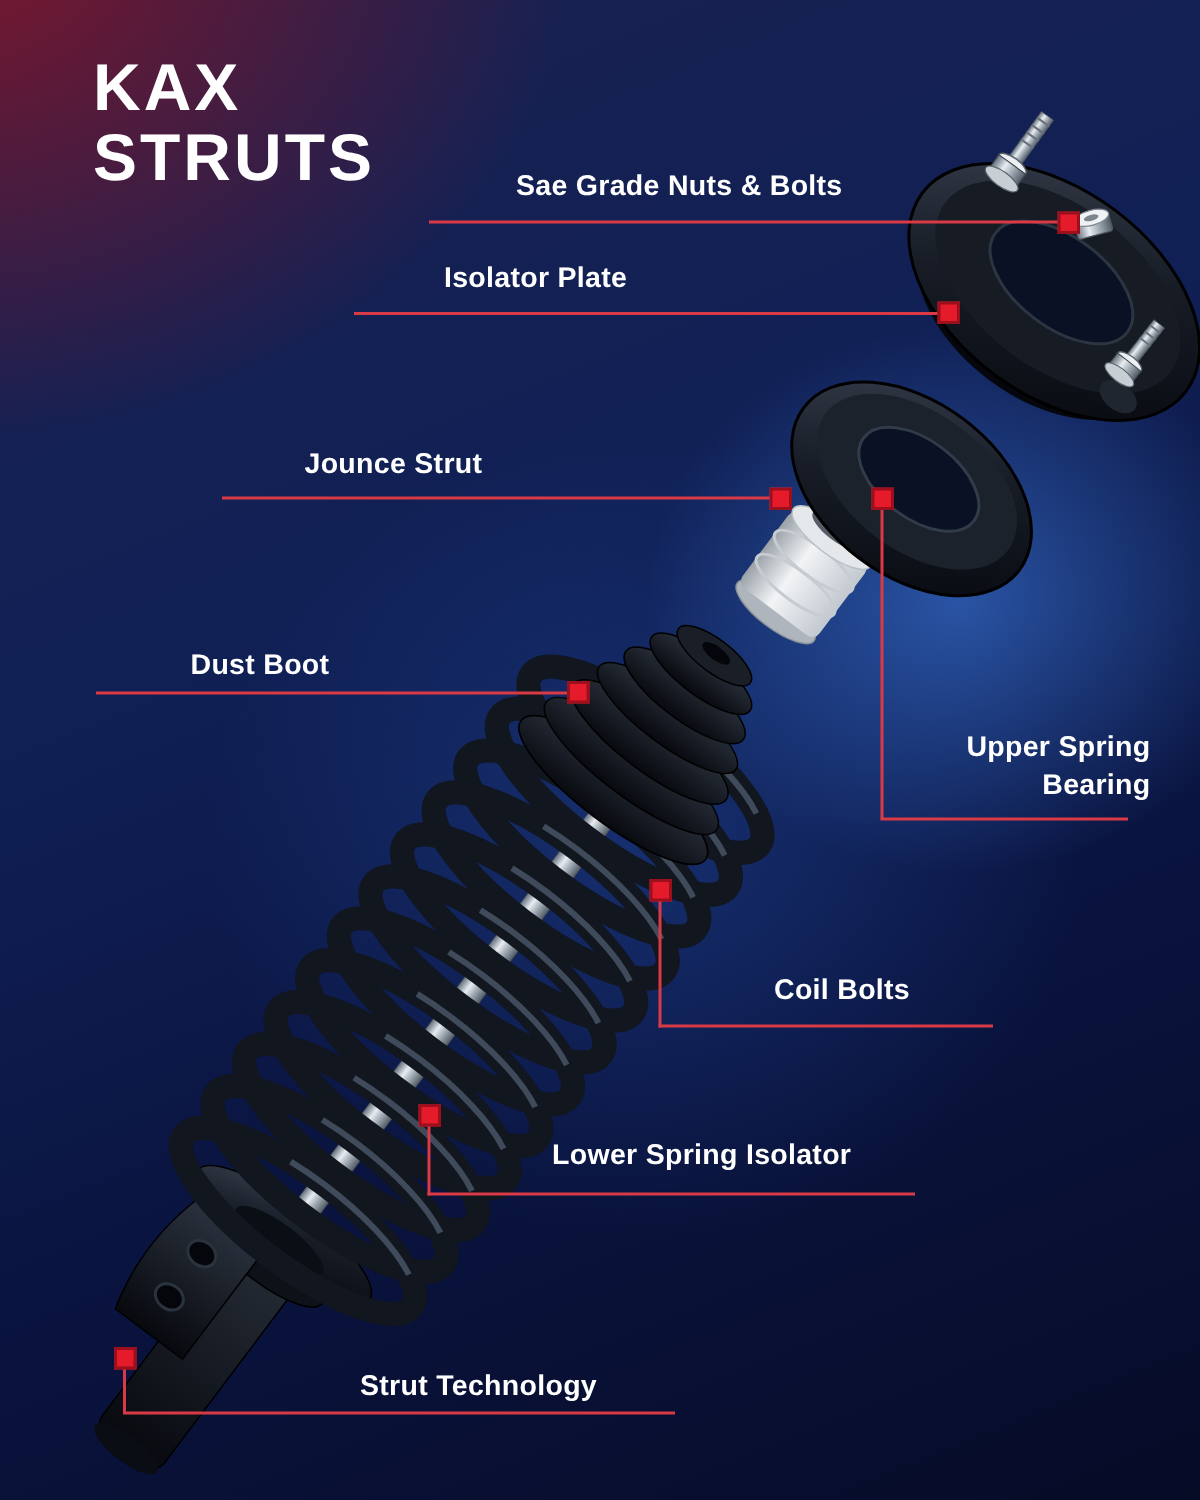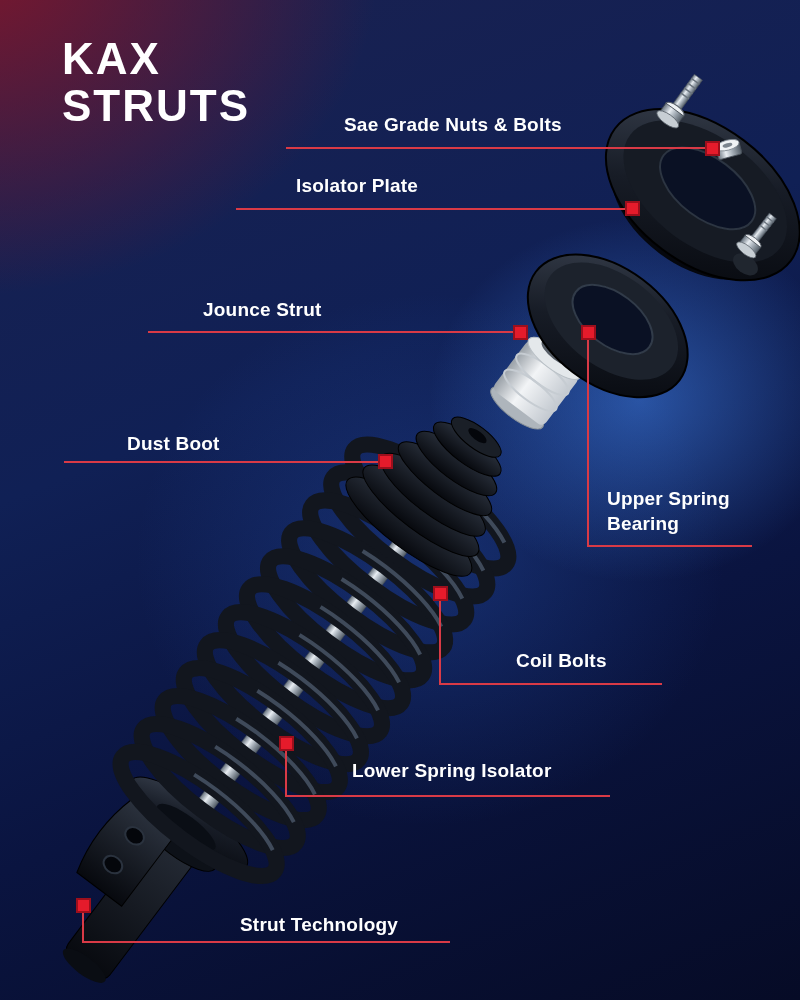--- a/index.html
+++ b/index.html
@@ -9,21 +9,21 @@
     background:
       radial-gradient(ellipse 300px 260px at 640px 400px, rgba(64,130,235,.55), rgba(64,130,235,0) 70%),
       radial-gradient(ellipse 420px 380px at 430px 560px, rgba(38,84,176,.38), rgba(38,84,176,0) 70%),
       radial-gradient(ellipse 660px 540px at -30px -40px, rgba(130,22,42,.95), rgba(130,22,42,0) 62%),
       linear-gradient(158deg, #1a2150 0%, #102055 38%, #0a1440 66%, #060b26 100%);
   }
   .title{position:absolute;left:50px;top:36px;color:#fff;font-weight:800;
          font-size:44px;line-height:1.06;letter-spacing:2px;margin-left:12px;}
   .ann{position:absolute;left:0;top:0;width:0;height:0;}
   .label-text{position:absolute;color:#fff;font-size:19px;font-weight:700;
-              letter-spacing:.2px;white-space:nowrap;}
+              letter-spacing:.2px;white-space:nowrap;text-align:right;}
   .hline{position:absolute;height:2px;background:#dd3codify;}
   .hline,.vline{position:absolute;background:#d93a46;}
   .hline{height:2px;} .vline{width:2px;}
   .marker{position:absolute;width:15px;height:15px;background:#e51b2b;
           box-shadow:inset 0 0 0 2px #9c0f1c;}
   svg{position:absolute;left:0;top:0;}
   .wrap-text{white-space:normal;line-height:1.3;}
 </style>
 </head>
 <body>
@@ -209,21 +209,21 @@
   <div class="ann">
     <div class="marker" style="left:433px;top:586px"></div>
     <div class="vline" style="left:439px;top:601px;height:84px"></div>
     <div class="label-text" style="left:516px;top:650px">Coil Bolts</div>
     <div class="hline" style="left:439px;top:683px;width:223px"></div>
   </div>
 
   <div class="ann">
     <div class="marker" style="left:279px;top:736px"></div>
     <div class="vline" style="left:285px;top:751px;height:46px"></div>
-    <div class="label-text" style="left:352px;top:760px">Lower Spring Isolator</div>
+    <div class="label-text" style="left:368px;top:760px">Lower Spring Isolator</div>
     <div class="hline" style="left:285px;top:795px;width:325px"></div>
   </div>
 
   <div class="ann">
     <div class="marker" style="left:76px;top:898px"></div>
     <div class="vline" style="left:82px;top:913px;height:29px"></div>
     <div class="label-text" style="left:240px;top:914px">Strut Technology</div>
     <div class="hline" style="left:82px;top:941px;width:368px"></div>
   </div>
 

